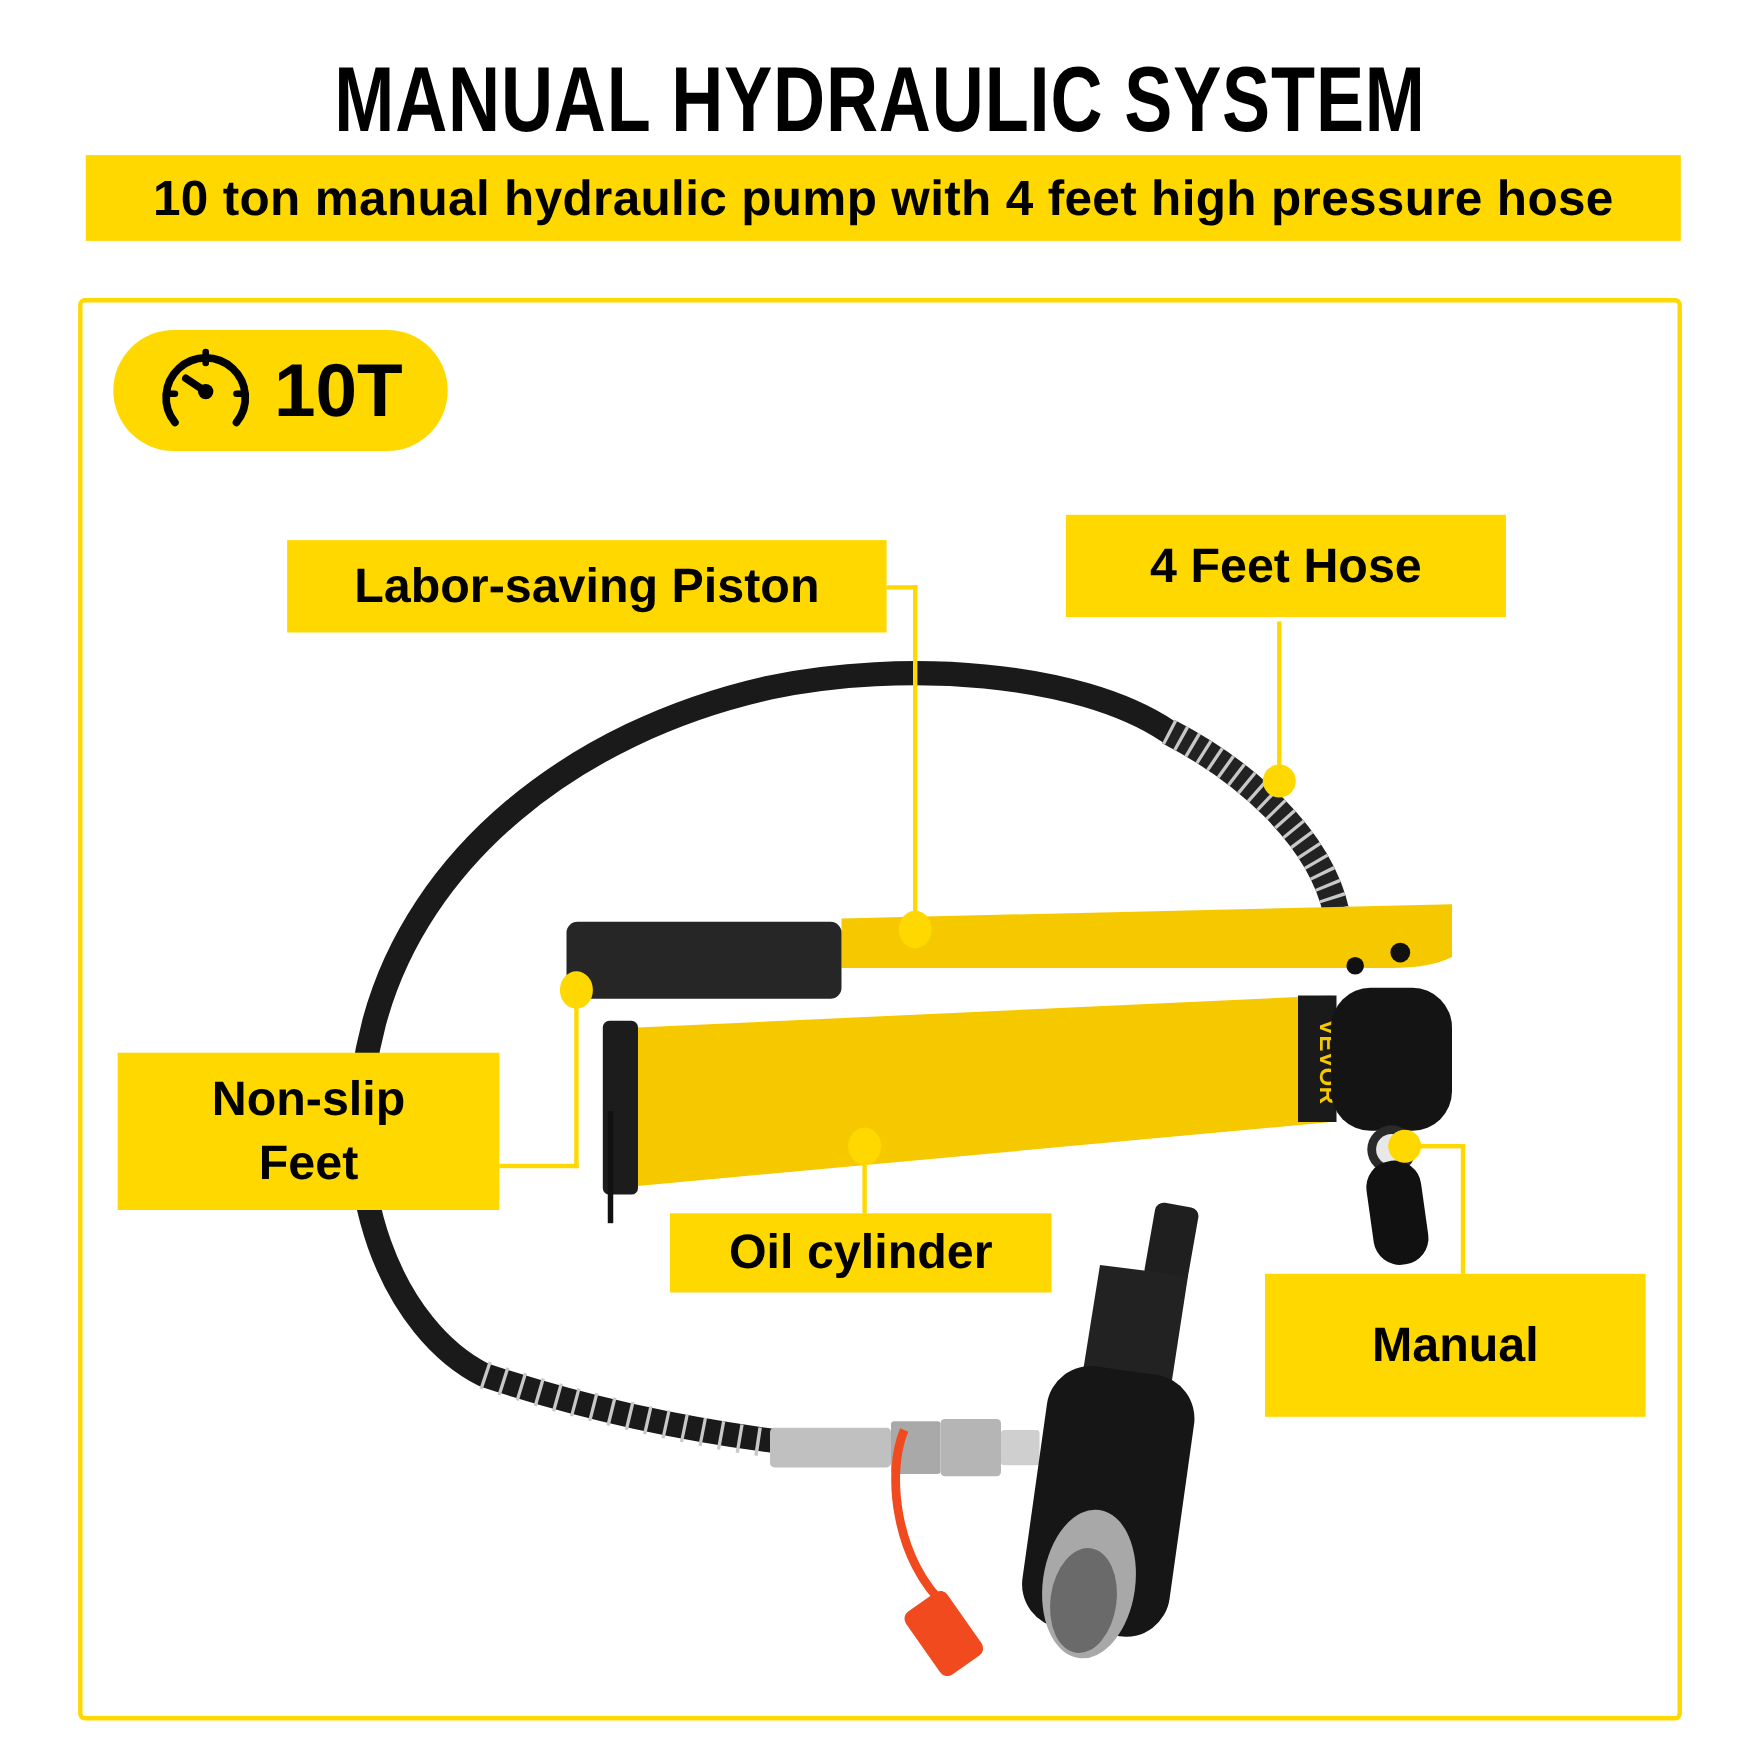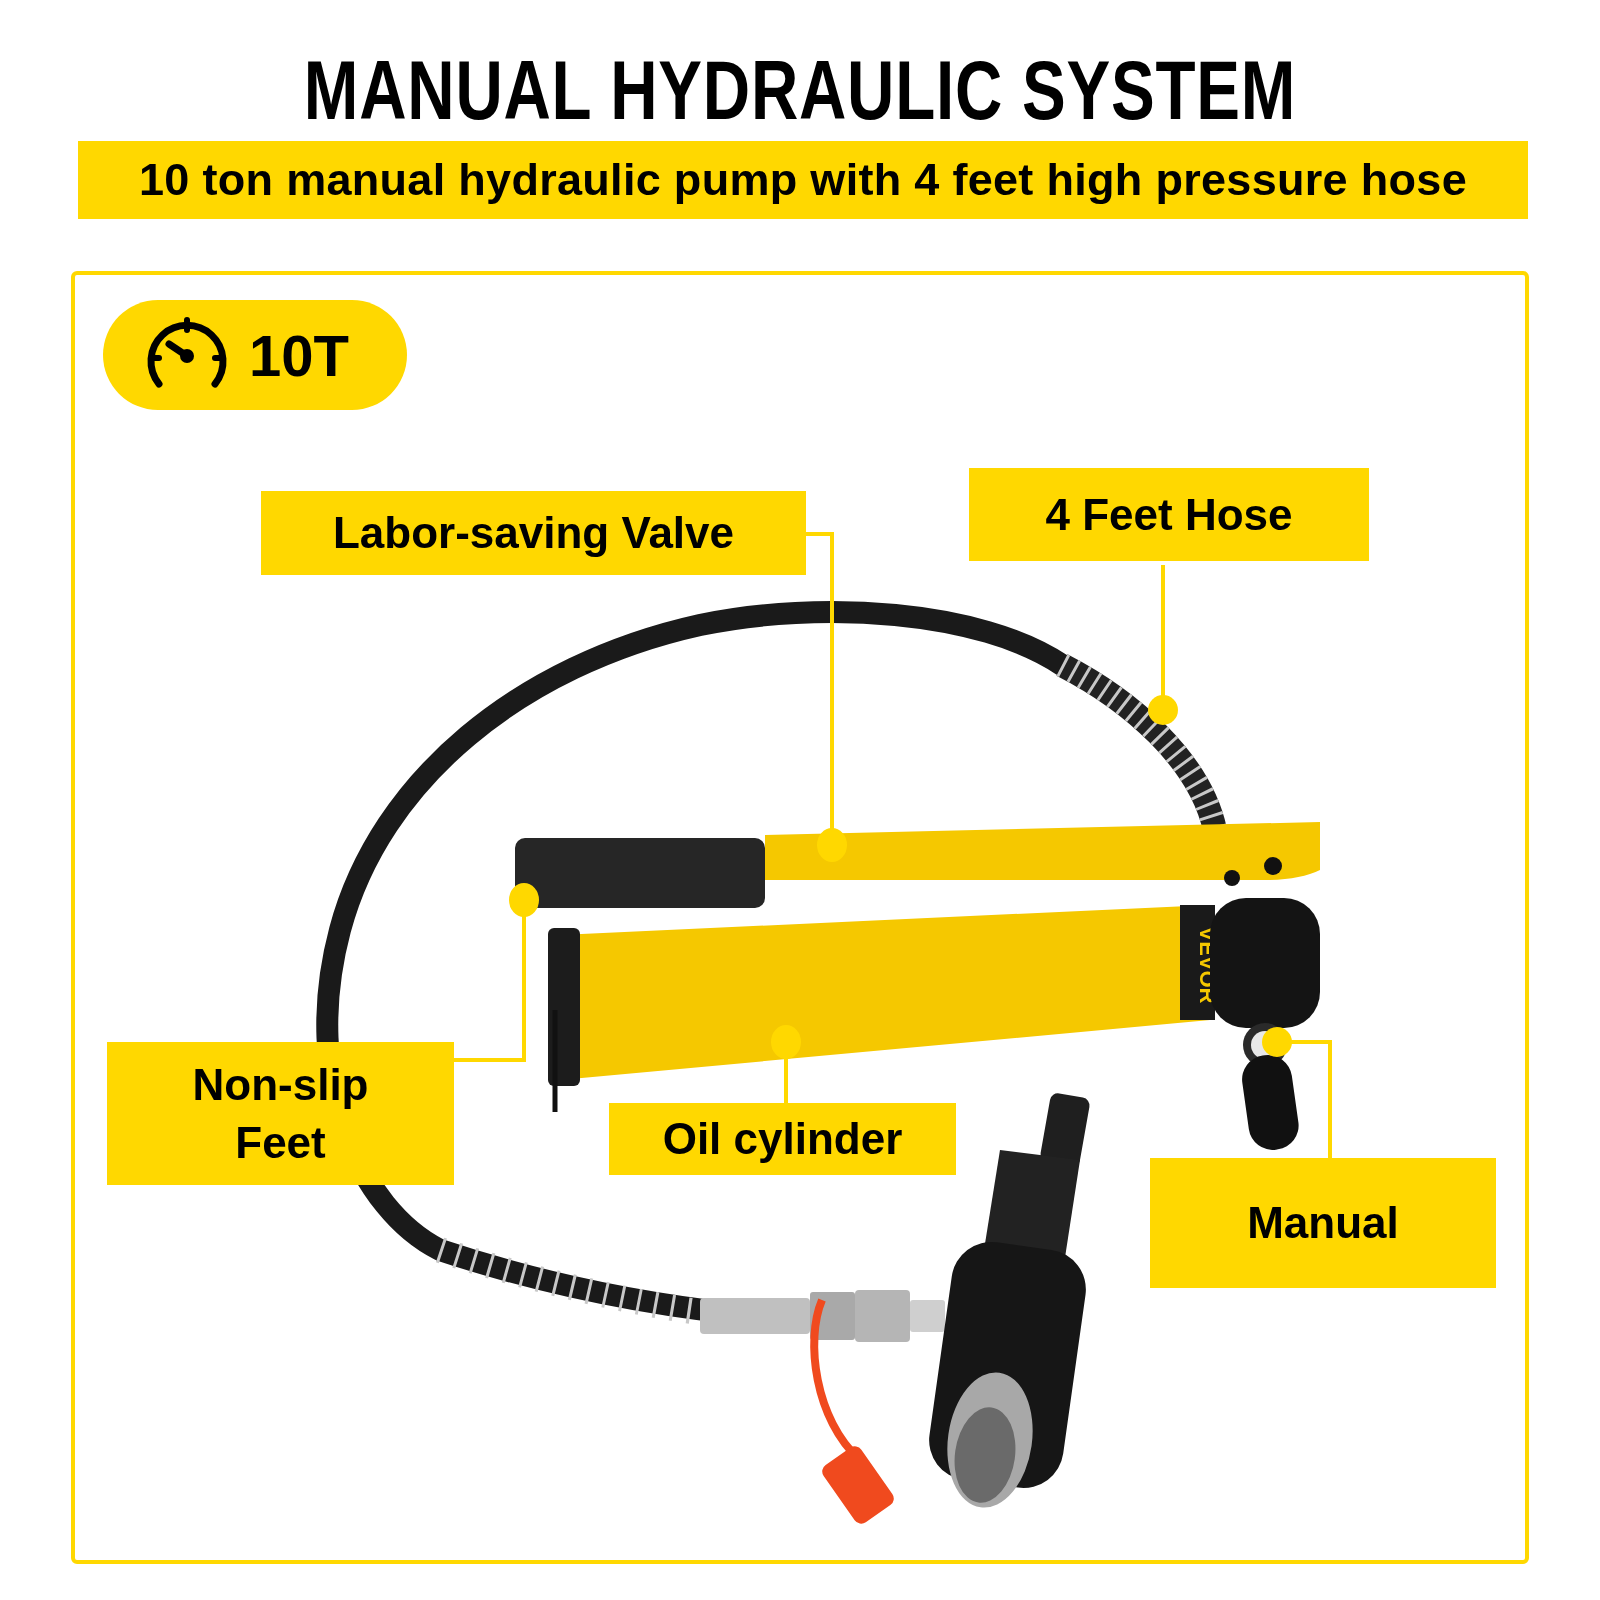--- a/index.html
+++ b/index.html
@@ -17,21 +17,21 @@
   }
   .subtitle-bar span { font-weight:bold; font-size:45px; color:#000; letter-spacing:0.3px; }
   .frame {
     left:71px; top:271px; width:1458px; height:1293px;
     border:4px solid #FFD800; border-radius:6px; box-sizing:border-box;
   }
   .badge {
     left:103px; top:300px; width:304px; height:110px; background:#FFD800; border-radius:55px;
     display:flex; align-items:center; padding-left:40px; box-sizing:border-box;
   }
-  .badge .txt { font-weight:bold; font-size:58px; color:#000; margin-left:18px; }
+  .badge .txt { font-weight:bold; font-size:68px; color:#000; margin-left:18px; }
   .label {
     background:#FFD800; display:flex; align-items:center; justify-content:center; text-align:center;
     font-weight:bold; color:#000; font-size:44px; line-height:58px;
   }
   .line { background:#FFD800; }
   .dot { width:30px; height:30px; border-radius:50%; background:#FFD800; }
   svg.product { position:absolute; left:0; top:0; }
 </style>
 </head>
 <body>
@@ -91,33 +91,33 @@
   <line x1="555" y1="1010" x2="555" y2="1112" stroke="#111" stroke-width="5"></line>
   <rect x="1180" y="905" width="35" height="115" fill="#1a1a1a"></rect>
   <text x="1205" y="960" font-family="Liberation Sans, sans-serif" font-weight="bold" font-size="22" fill="#F5C800" transform="rotate(90 1200 960)" text-anchor="middle">VEVOR</text>
   <rect x="1210" y="898" width="110" height="130" rx="36" fill="#141414"></rect>
   <circle cx="1265" cy="1045" r="22" fill="#2a2a2a"></circle>
   <circle cx="1265" cy="1045" r="14" fill="#e8e8e8"></circle>
   <rect x="1245" y="1055" width="50" height="95" rx="24" fill="#111" transform="rotate(-8 1270 1100)"></rect>
 </svg>
 
 <div class="abs label" style="left:261px;top:491px;width:545px;height:84px;">
-  <span>Labor-saving Valve</span>
+  <span>Labor-saving Piston</span>
 </div>
 <div class="abs line" style="left:806px;top:532px;width:28px;height:4px;"></div>
 <div class="abs line" style="left:830px;top:532px;width:4px;height:310px;"></div>
 <div class="abs dot" style="left:817px;top:828px;width:30px;height:34px;"></div>
 
 <div class="abs label" style="left:969px;top:468px;width:400px;height:93px;">
   <span>4 Feet Hose</span>
 </div>
 <div class="abs line" style="left:1161px;top:565px;width:4px;height:145px;"></div>
 <div class="abs dot" style="left:1148px;top:695px;width:30px;height:30px;"></div>
 
-<div class="abs label" style="left:107px;top:1042px;width:347px;height:143px;flex-direction:column;">
+<div class="abs label" style="left:107px;top:957px;width:347px;height:143px;flex-direction:column;">
   <span>Non-slip</span>
   <span>Feet</span>
 </div>
 <div class="abs line" style="left:454px;top:1058px;width:72px;height:4px;"></div>
 <div class="abs line" style="left:522px;top:900px;width:4px;height:162px;"></div>
 <div class="abs dot" style="left:509px;top:883px;width:30px;height:34px;"></div>
 
 <div class="abs label" style="left:609px;top:1103px;width:347px;height:72px;">
   <span>Oil cylinder</span>
 </div>

